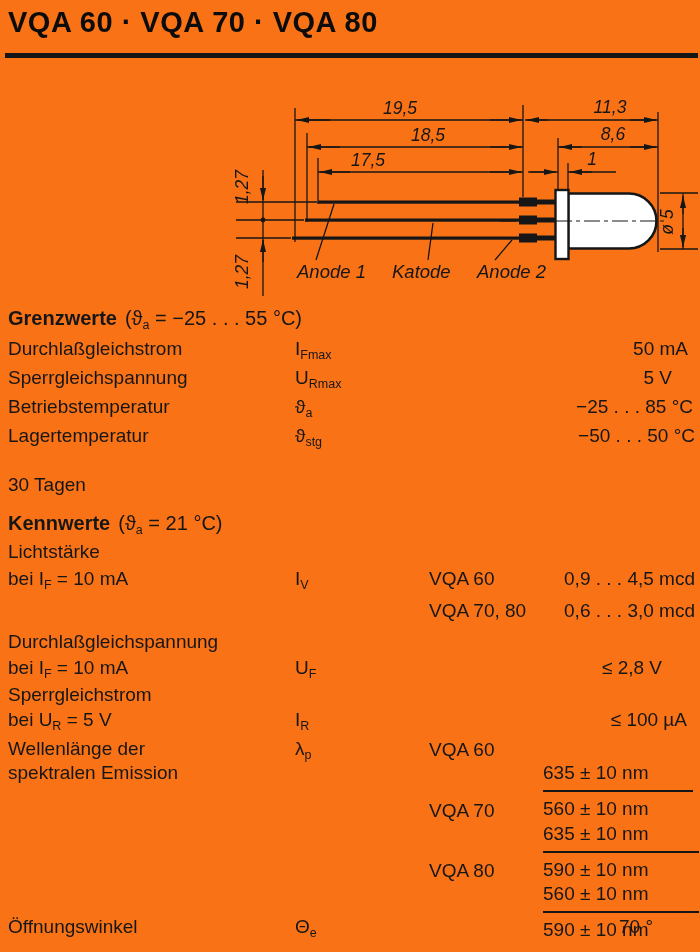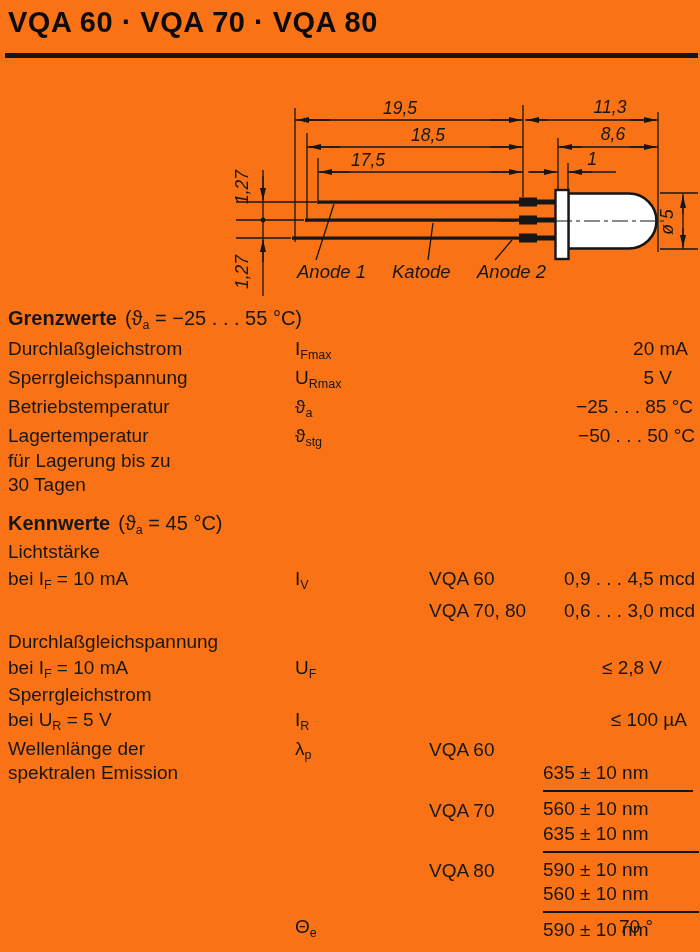--- a/index.html
+++ b/index.html
@@ -140,49 +140,46 @@
     <text class="pintext" x="477" y="278">Anode 2</text>
   </svg>
 
   <div class="row heading-row" style="top:307px">
     <span class="h">Grenzwerte</span><span class="cond-h"><span>(ϑ</span><sub>a</sub><span> = −25 . . . 55 °C)</span></span>
   </div>
 
   <div class="row" style="top:338px">
     <span class="c1">Durchlaßgleichstrom</span>
     <span class="c2"><span>I</span><sub>Fmax</sub></span>
-    <span class="c4" style="right:12px">20 mA</span>
+    <span class="c4" style="right:12px">50 mA</span>
   </div>
 
   <div class="row" style="top:367px">
     <span class="c1">Sperrgleichspannung</span>
     <span class="c2"><span>U</span><sub>Rmax</sub></span>
     <span class="c4" style="right:28px">5 V</span>
   </div>
 
   <div class="row" style="top:396px">
     <span class="c1">Betriebstemperatur</span>
     <span class="c2"><span>ϑ</span><sub>a</sub></span>
     <span class="c4" style="right:7px">−25 . . . 85 °C</span>
   </div>
 
   <div class="row" style="top:425px">
     <span class="c1">Lagertemperatur</span>
     <span class="c2"><span>ϑ</span><sub>stg</sub></span>
     <span class="c4" style="right:5px">−50 . . . 50 °C</span>
   </div>
-  <div class="row" style="top:450px">
-    <span class="c1">für Lagerung bis zu</span>
-  </div>
   <div class="row" style="top:474px">
     <span class="c1">30 Tagen</span>
   </div>
 
   <div class="row heading-row" style="top:512px">
-    <span class="h">Kennwerte</span><span class="cond-h"><span>(ϑ</span><sub>a</sub><span> = 45 °C)</span></span>
+    <span class="h">Kennwerte</span><span class="cond-h"><span>(ϑ</span><sub>a</sub><span> = 21 °C)</span></span>
   </div>
 
   <div class="row" style="top:541px">
     <span class="c1">Lichtstärke</span>
   </div>
   <div class="row" style="top:568px">
     <span class="c1"><span>bei I</span><sub>F</sub><span> = 10 mA</span></span>
     <span class="c2"><span>I</span><sub>V</sub></span>
     <span class="c3">VQA 60</span>
     <span class="c4" style="right:5px">0,9 . . . 4,5 mcd</span>
@@ -234,17 +231,18 @@
   </div>
   <div class="wl-entry" style="top:857px">
     <span class="c3" style="top:3px">VQA 80</span>
     <span class="frac wide">
       <span class="frac-top">560 ± 10 nm</span>
       <span class="frac-bot">590 ± 10 nm</span>
     </span>
   </div>
 
   <div class="row" style="top:916px">
+    <span class="c1">Öffnungswinkel</span>
     <span class="c2"><span>Θ</span><sub>e</sub></span>
     <span class="c4" style="right:47px">70 °</span>
   </div>
 
 </div>
 
 </body></html>

